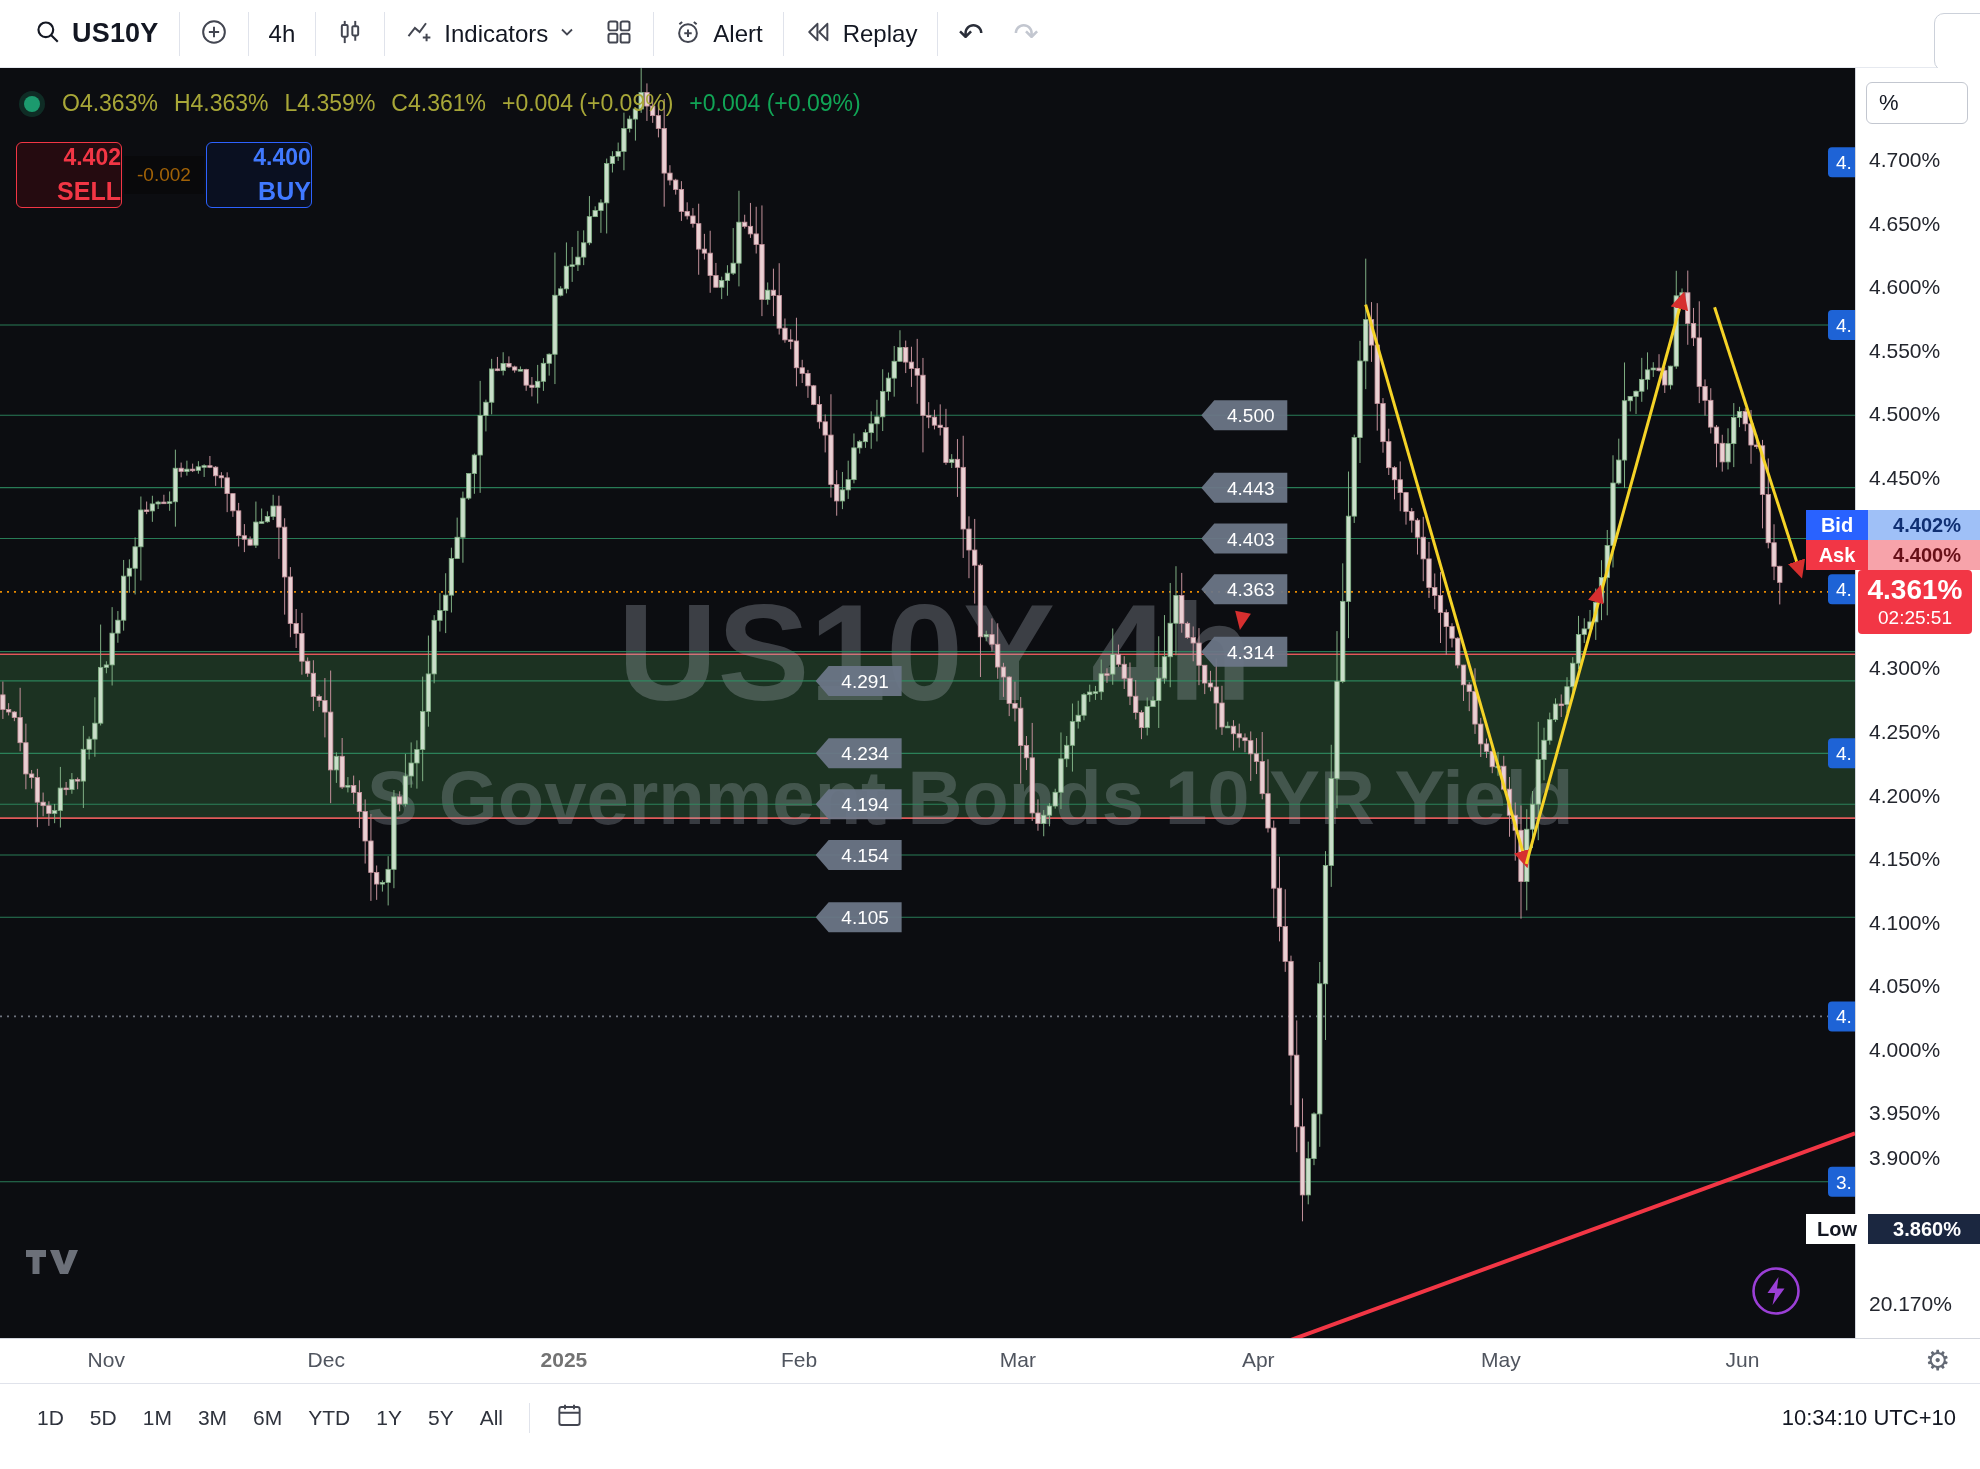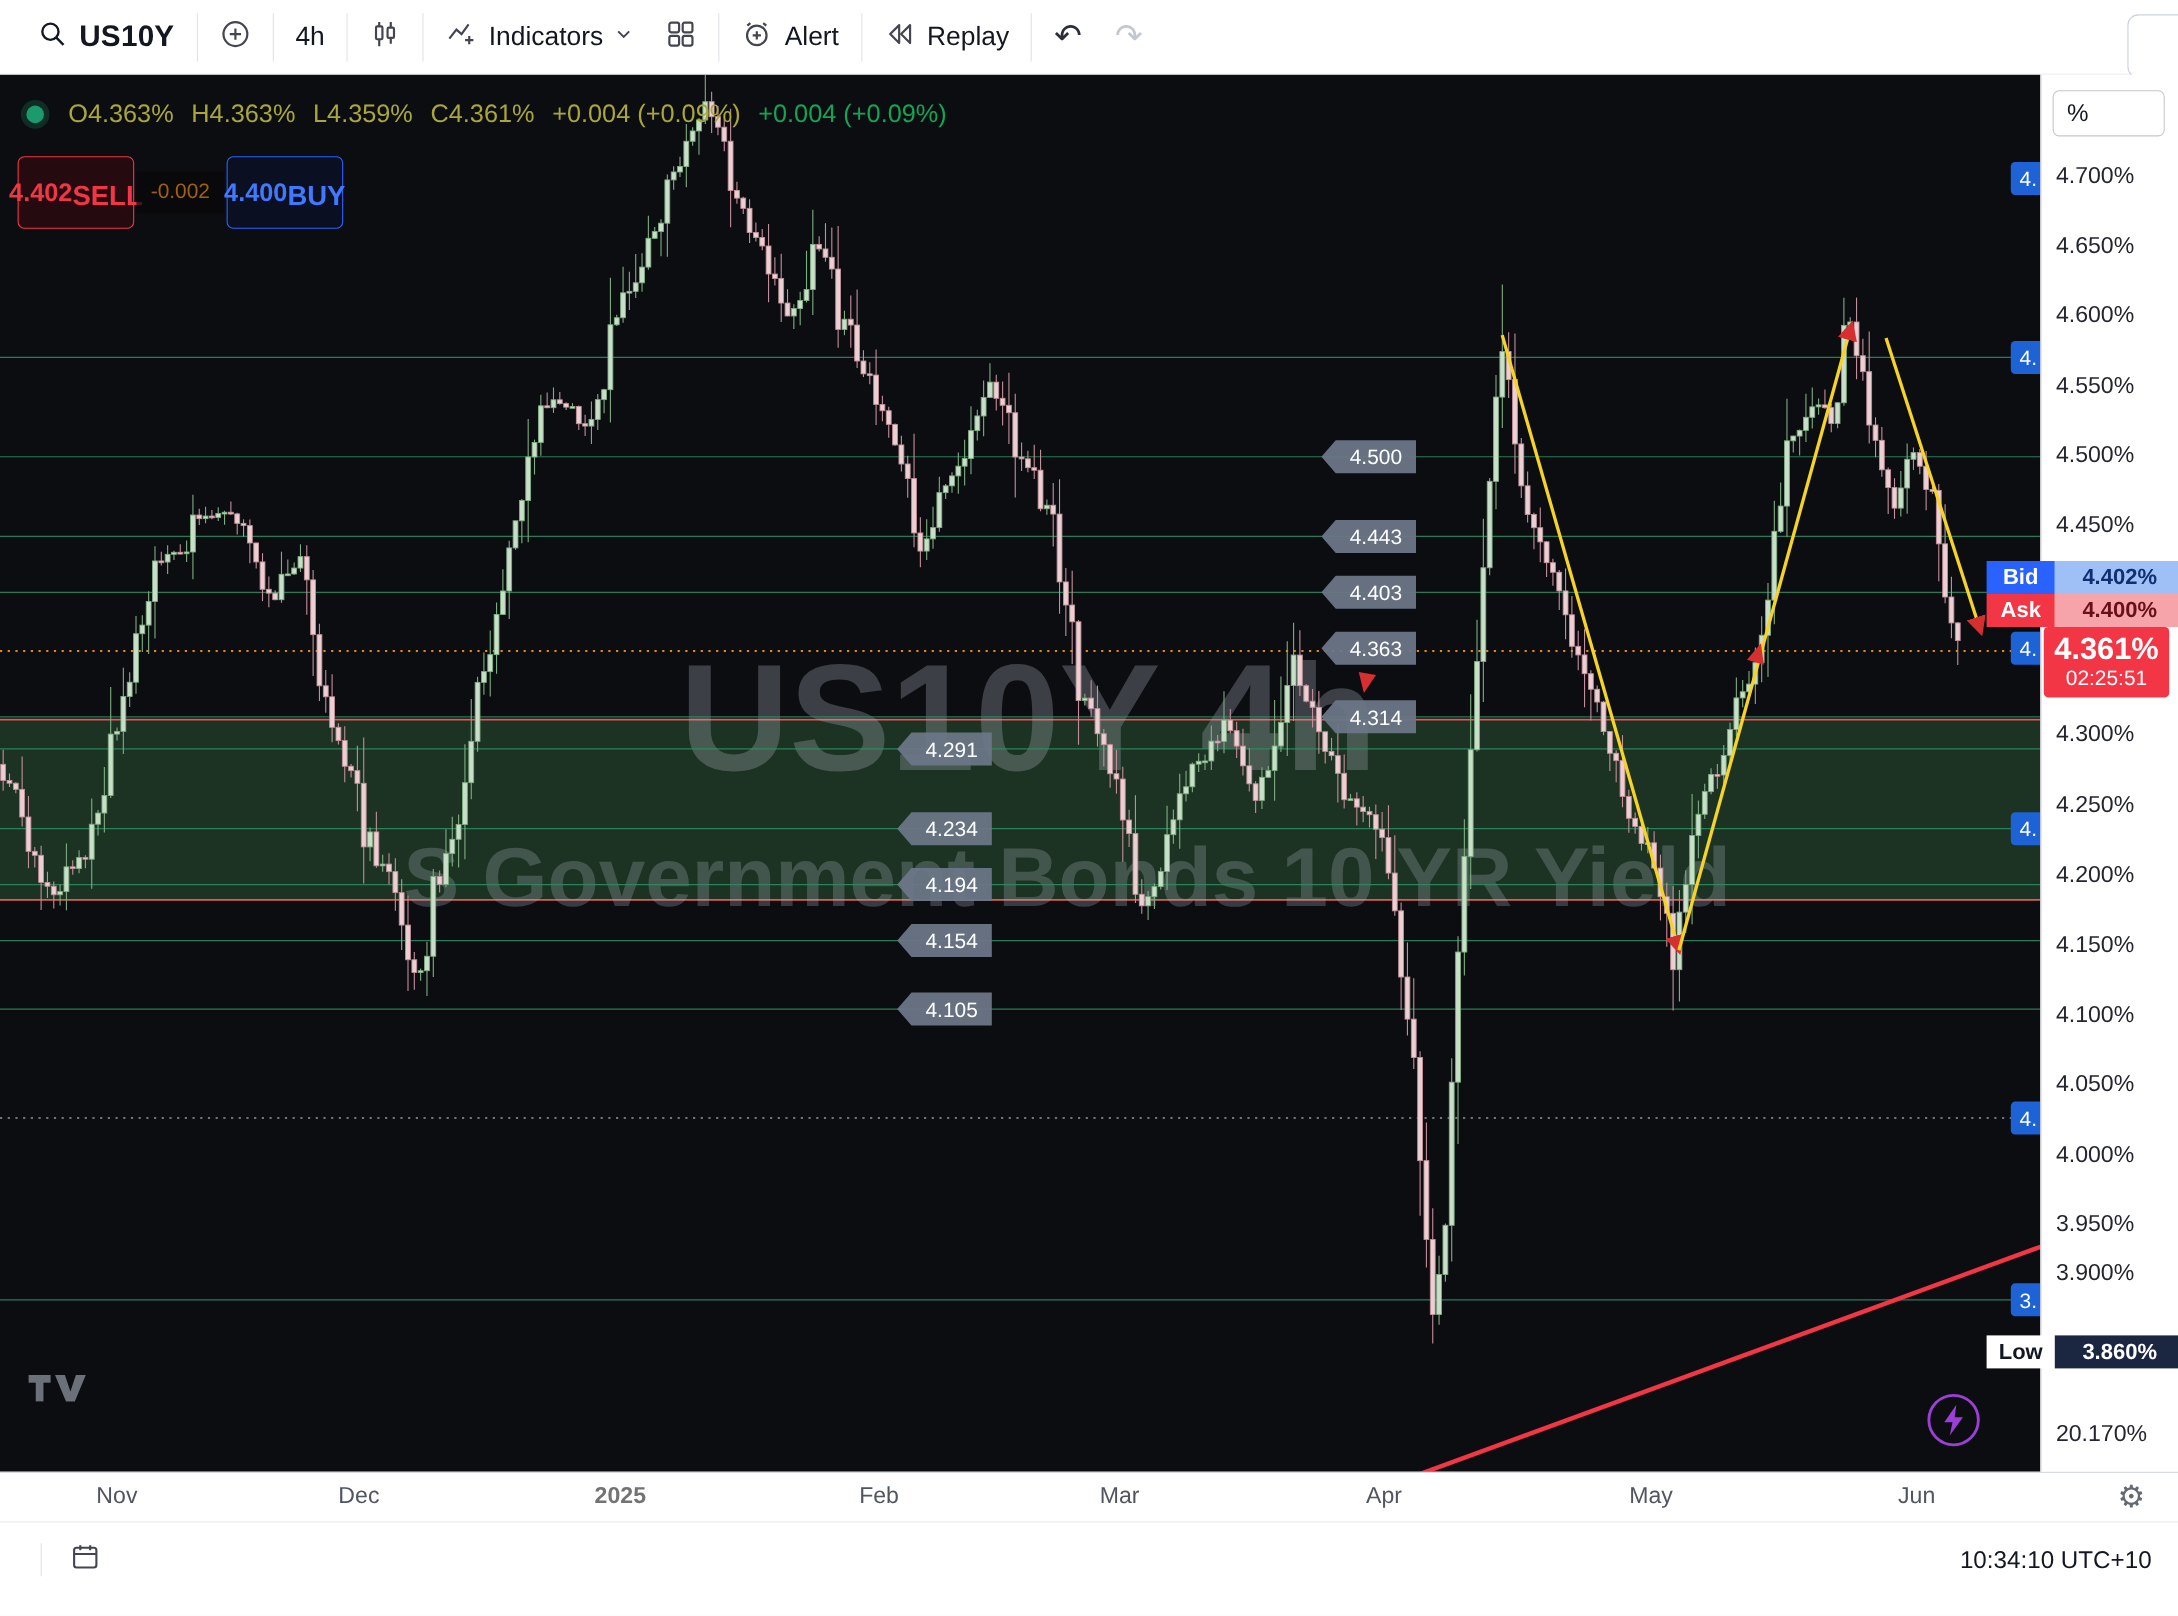--- a/index.html
+++ b/index.html
@@ -19,21 +19,21 @@
   .chart-region{position:relative;width:1980px;height:1270px;background:#fff;}
   .plot{position:absolute;left:0;top:0;width:1855px;height:1270px;background:#0c0d11;overflow:hidden;}
   .axis{position:absolute;left:1855px;top:0;width:125px;height:1270px;background:#fff;border-left:1px solid #d3d6dd;overflow:visible;}
 
   .legend{position:absolute;left:24px;top:22px;display:flex;align-items:center;gap:16px;font-size:23px;font-weight:500;z-index:6;white-space:nowrap;}
   .legend .dot{width:16px;height:16px;border-radius:50%;background:#1c9a6e;box-shadow:0 0 0 5px rgba(28,154,110,.22);margin-right:6px;}
   .legend .val{color:#a8a738;}
   .legend .chg{color:#11a556;}
 
   .trade{position:absolute;left:16px;top:74px;display:flex;align-items:center;z-index:6;}
-  .sell,.buy{width:106px;height:66px;border-radius:6px;display:flex;flex-direction:row;align-items:center;justify-content:center;font-weight:600;cursor:pointer;}
+  .sell,.buy{width:106px;height:66px;border-radius:6px;display:flex;flex-direction:column;align-items:flex-end;justify-content:center;font-weight:600;cursor:pointer;}
   .sell{border:1.5px solid #f23645;color:#f23645;background:rgba(42,12,16,.85);}
   .buy{border:1.5px solid #2d62ff;color:#4079ff;background:rgba(10,18,36,.85);}
   .sell .p,.buy .p{font-size:23px;}
   .sell .l,.buy .l{font-size:25px;margin-top:6px;}
   .spread{height:38px;padding:0 13px;display:flex;align-items:center;background:rgba(8,8,10,.72);color:#a16207;font-size:19px;margin:0 2px;}
 
   .tv-logo{position:absolute;left:24px;top:1178px;z-index:5;}
   .bolt{position:absolute;left:1749px;top:1196px;z-index:5;cursor:pointer;}
 
   
@@ -960,20 +960,31 @@
       <div class="tlabel" style="left: 799.134px;">Feb</div>
       <div class="tlabel" style="left: 1017.84px;">Mar</div>
       <div class="tlabel" style="left: 1258.25px;">Apr</div>
       <div class="tlabel" style="left: 1500.88px;">May</div>
       <div class="tlabel" style="left: 1742.4px;">Jun</div>
     </div>
   <div class="gear">⚙</div>
 </div>
 
 <div class="footer">
+  <div id="ranges" style="display:flex;align-items:center;">
+      <div class="range">1D</div>
+      <div class="range">5D</div>
+      <div class="range">1M</div>
+      <div class="range">3M</div>
+      <div class="range">6M</div>
+      <div class="range">YTD</div>
+      <div class="range">1Y</div>
+      <div class="range">5Y</div>
+      <div class="range">All</div>
+    </div>
   <div class="fsep"></div>
   <div class="range">
     <span>
       <svg width="27" height="27" viewBox="0 0 24 24" fill="none" stroke="#434651" stroke-width="1.7">
           <rect x="3" y="4.5" width="18" height="16" rx="2"></rect>
           <path d="M3 9.5 H21 M8 2.5 V6.5 M16 2.5 V6.5"></path>
         </svg>
     </span>
   </div>
   <div class="clock">10:34:10 UTC+10</div>

